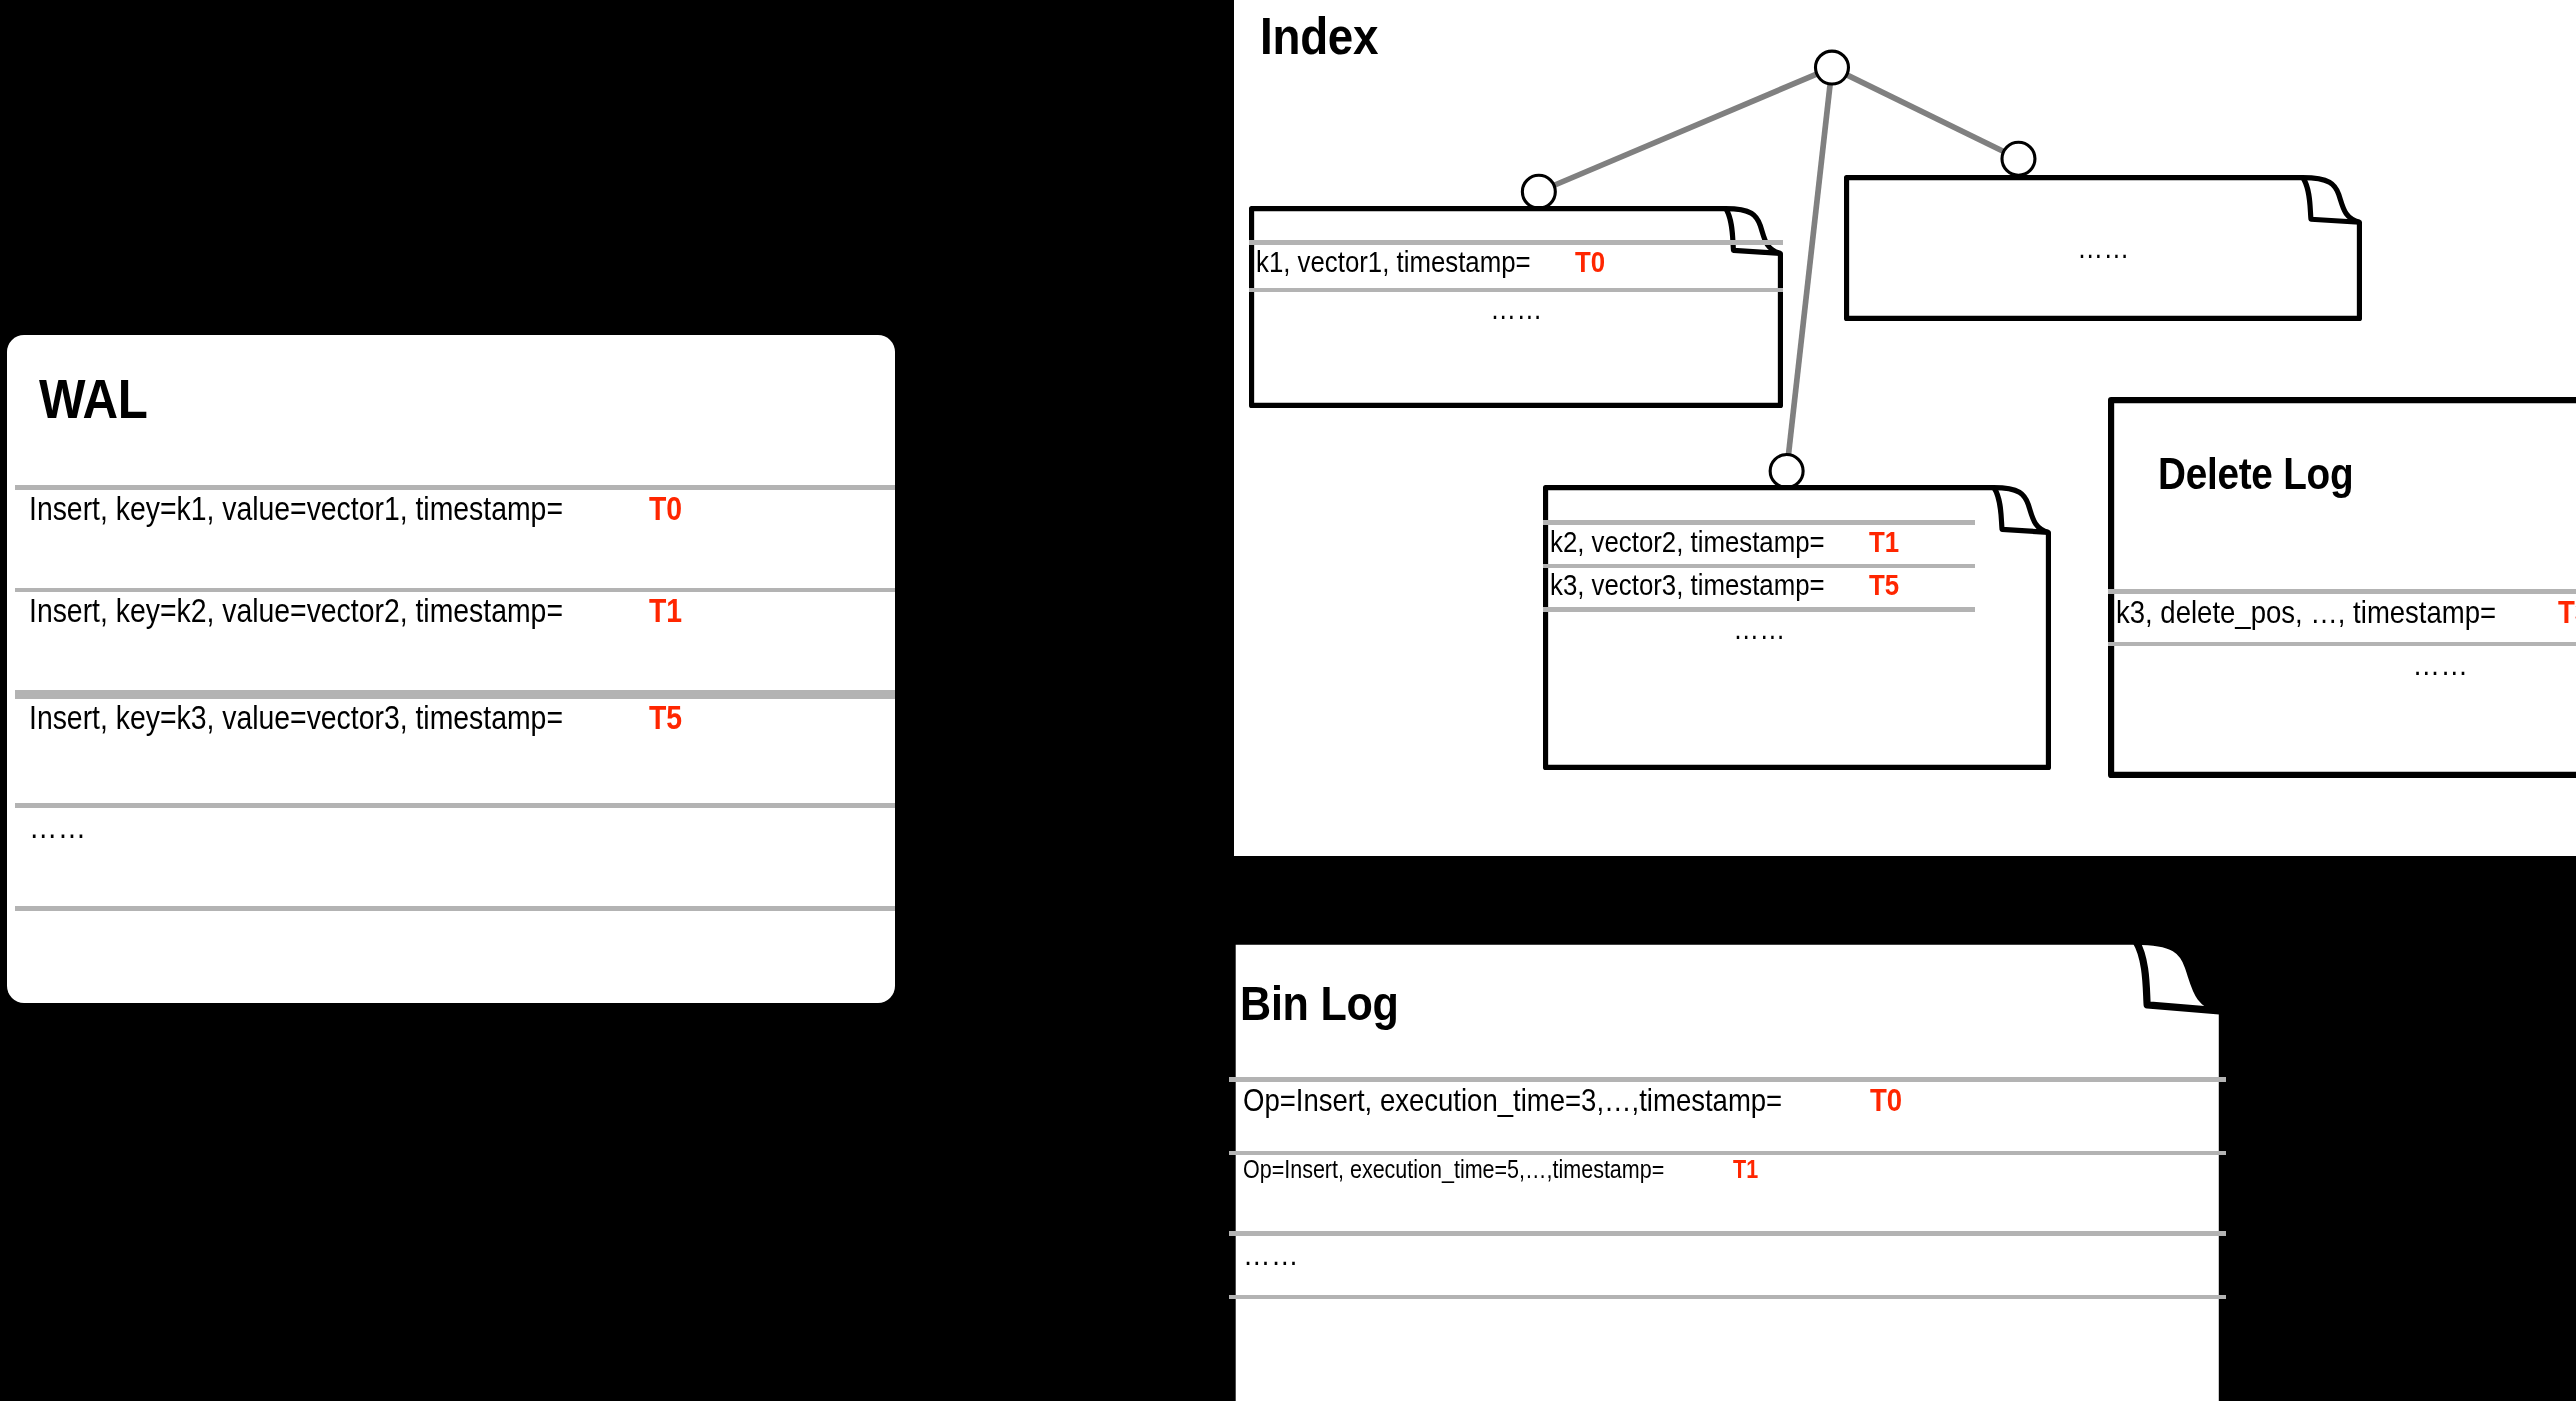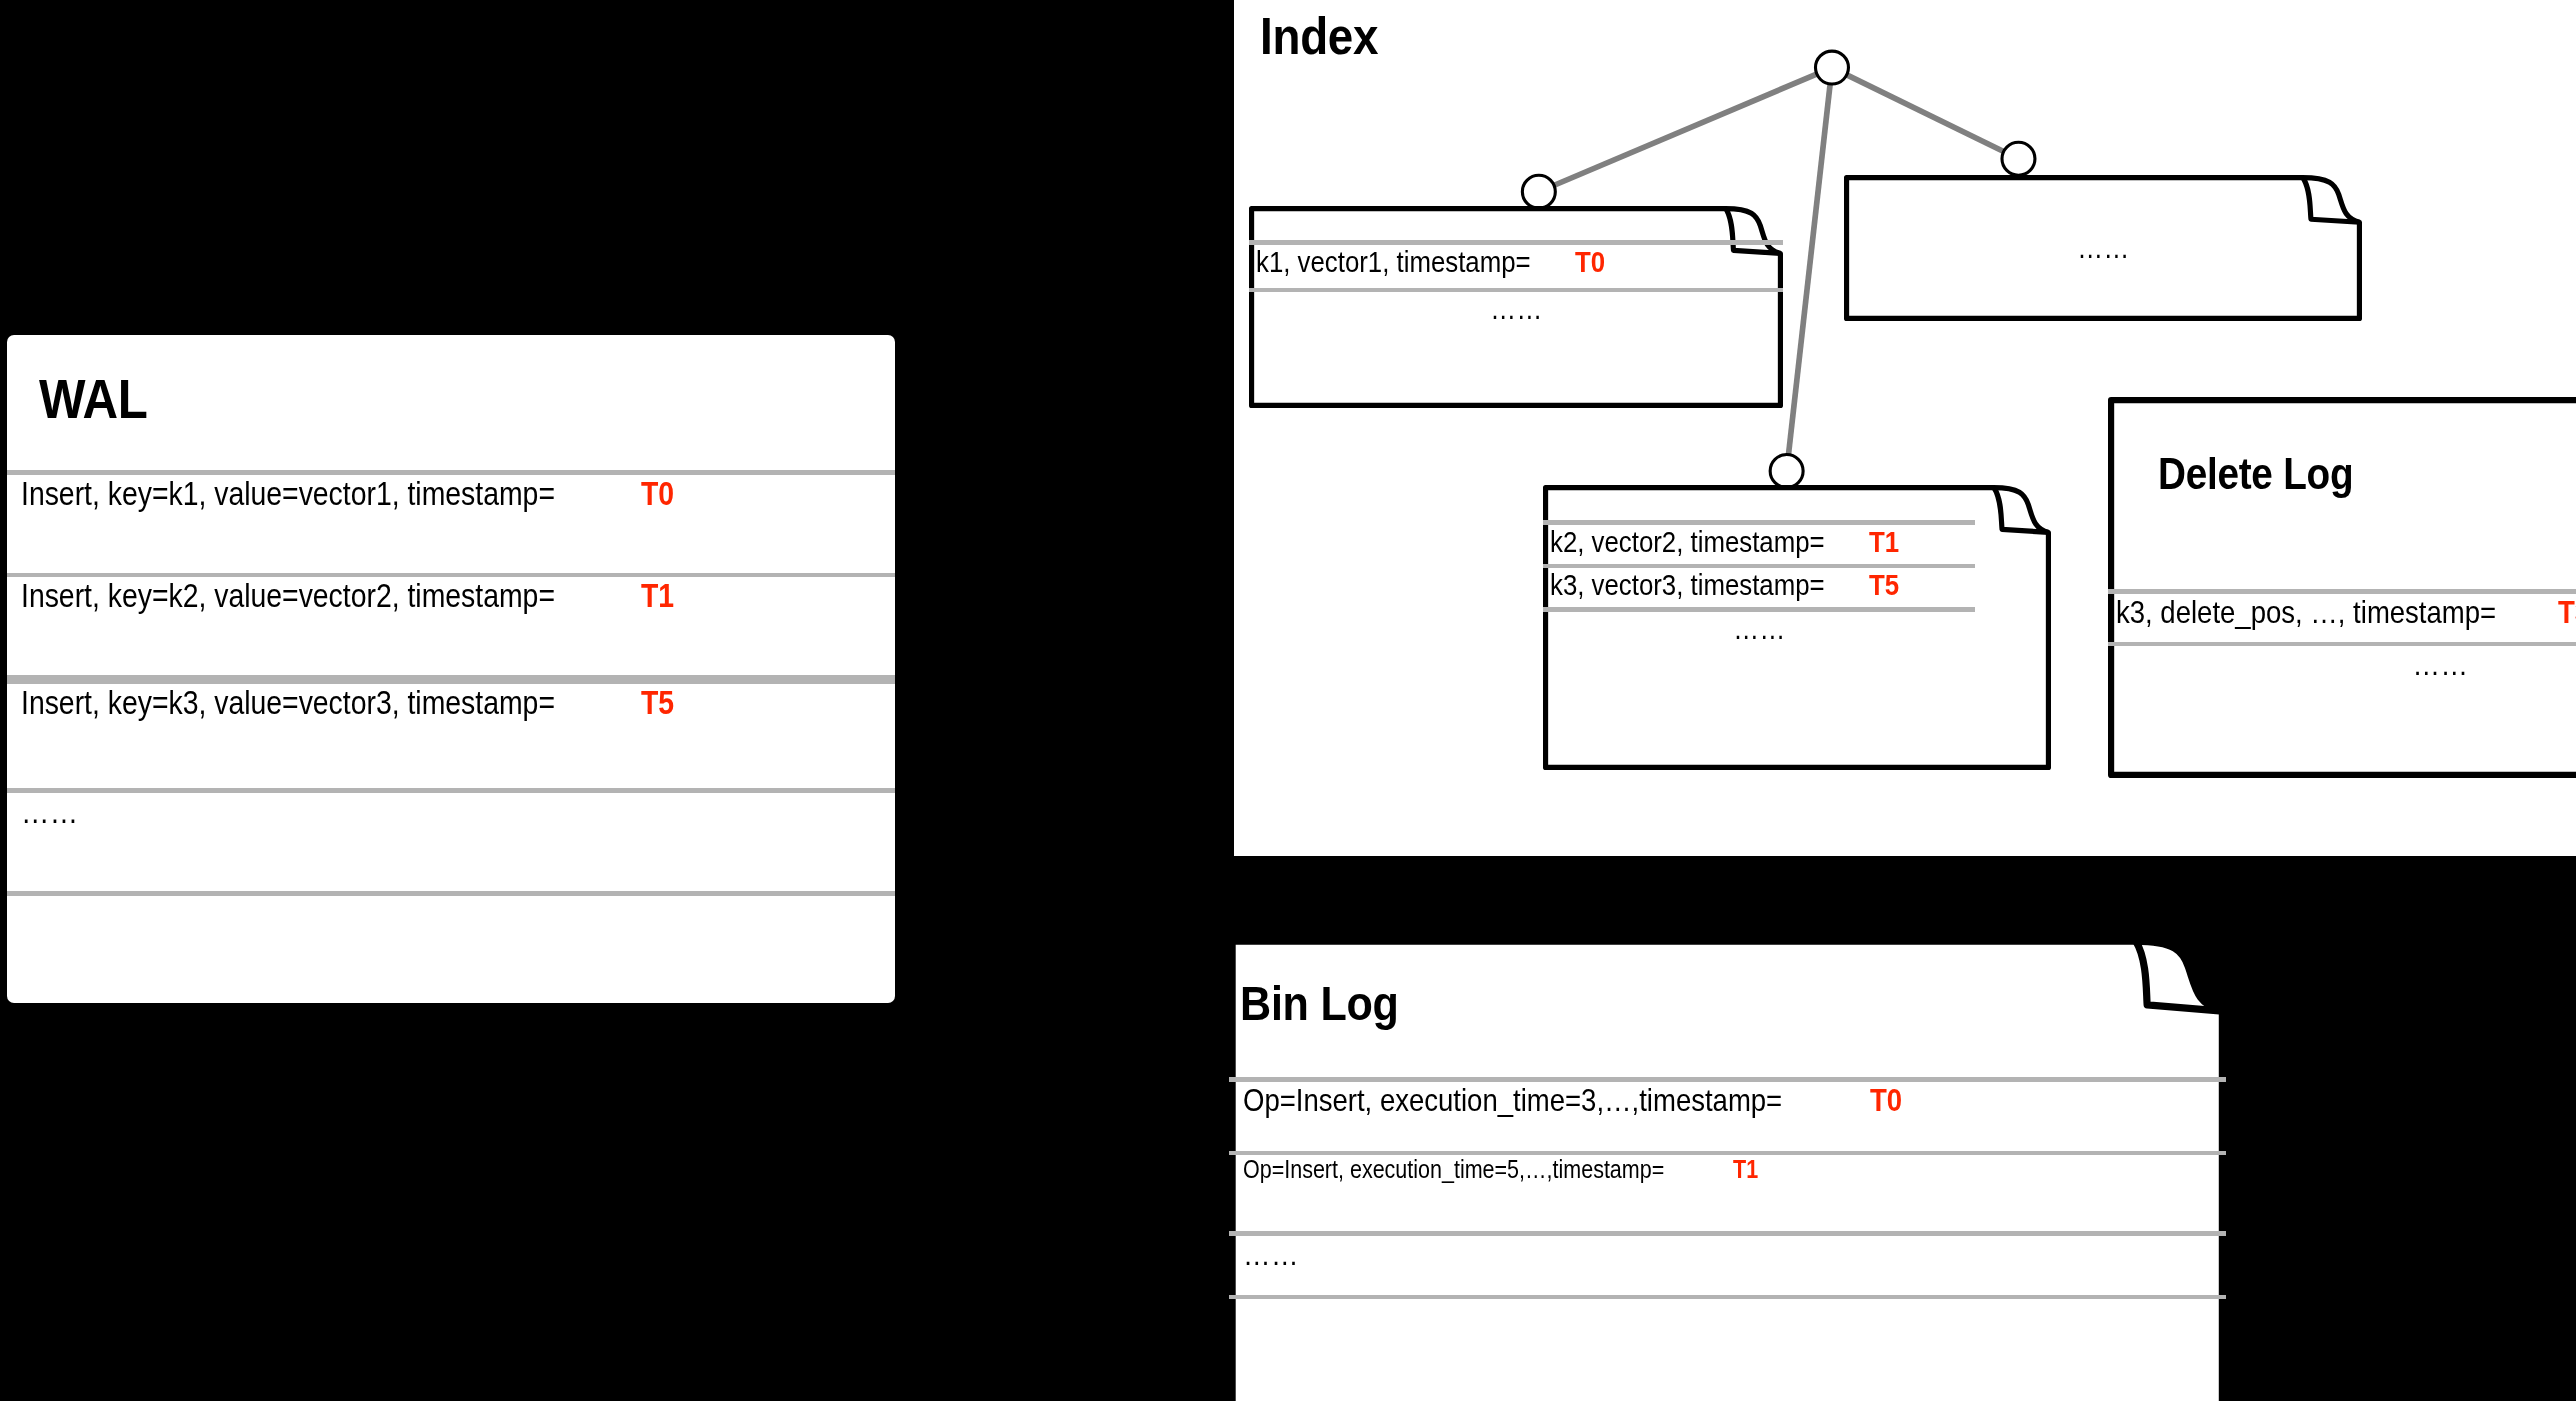--- a/index.html
+++ b/index.html
@@ -11,21 +11,21 @@
     overflow:hidden;
     font-family:"Liberation Sans","DejaVu Sans",sans-serif;
   }
 
   
   .panel{
     position:absolute;
     background:#ffffff;
     box-sizing:border-box;
   }
-  .panel.rounded{ border-radius:7px; }
+  .panel.rounded{ border-radius:17px; }
 
   .panel-title{
     position:absolute;
     font-weight:bold;
     color:#000000;
     letter-spacing:-0.3px;
     transform:scaleX(0.88);
     transform-origin:left center;
     white-space:nowrap;
   }
@@ -65,21 +65,21 @@
   
   .treeSvg{ position:absolute; left:0; top:0; pointer-events:none; }
 </style>
 </head>
 <body>
 
 <div id="canvas">
 
   <div class="panel rounded" style="left:7.2px;top:335px;width:888px;height:668px;">
     <div class="panel-title" style="left:32px;top:31px;font-size:56px;">WAL</div>
-    <div class="rows" style="top:135px;">
+    <div class="rows" style="top:150px;padding-left:8px;">
         <div class="sep" style="height: 4.6px; position: relative;"></div>
         <div class="row" style="height: 98px; font-size: 33px; padding-left: 13.4px;">
           <span class="txt">Insert, key=k1, value=vector1, timestamp=</span>
           <span class="txt ts">T0</span>
         </div>
         <div class="sep" style="height: 4.6px; position: relative;"></div>
         <div class="row" style="height: 98px; font-size: 33px; padding-left: 13.4px;">
           <span class="txt">Insert, key=k2, value=vector2, timestamp=</span>
           <span class="txt ts">T1</span>
         </div>

